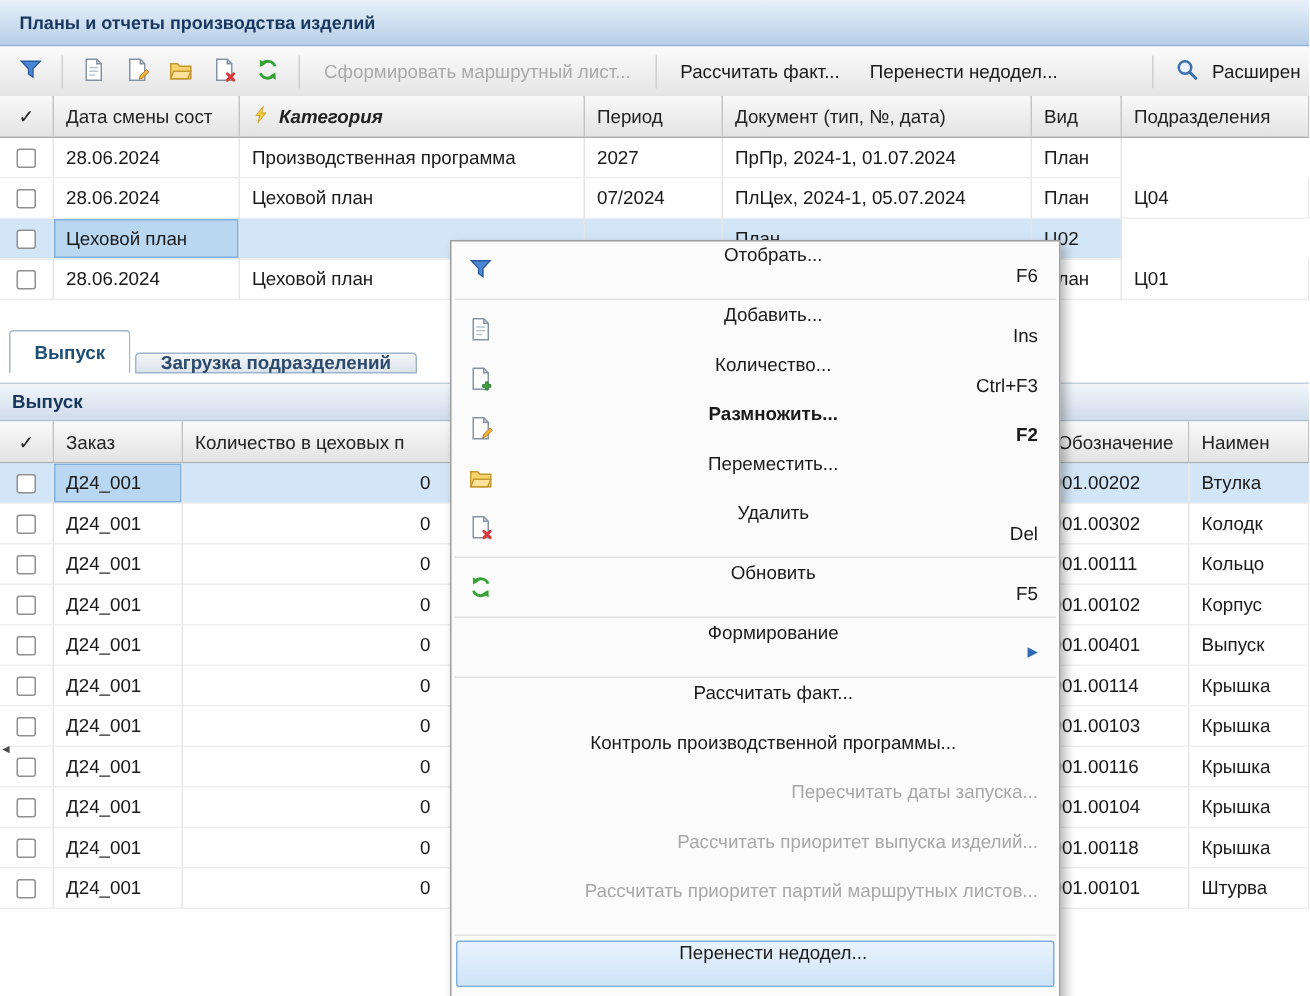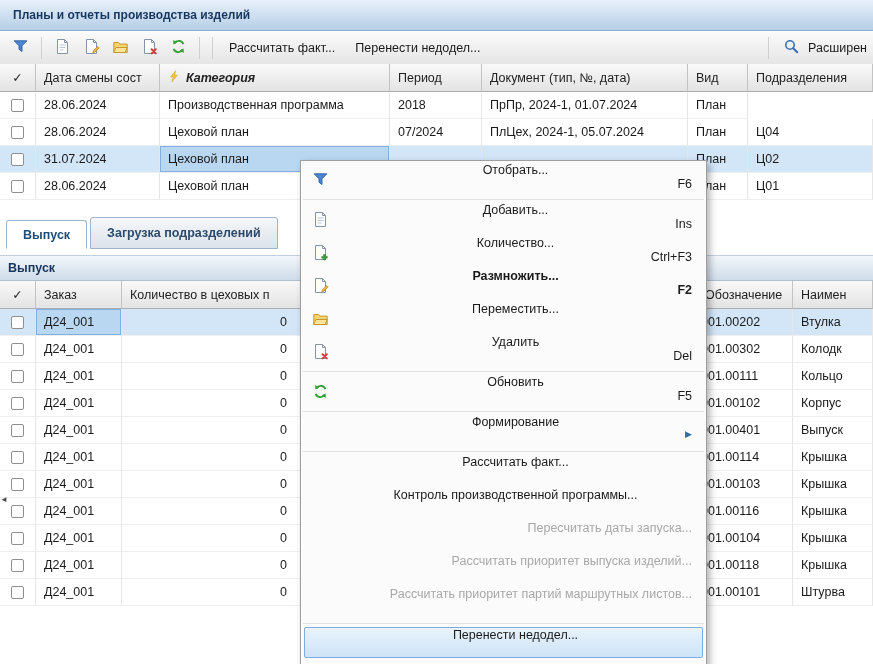--- a/index.html
+++ b/index.html
@@ -39,21 +39,21 @@
   .c.desig{padding:0 4px;}
   .cb{width:13px;height:13px;border:1px solid #8f8f8f;background:#fff;border-radius:2px;box-sizing:border-box;}
   .row.sel .c{background:#d3e6f8;}
   .row .c.focus{background:#b9d7f1;box-shadow:inset 0 0 0 1px #7fb0e0;}
 
   .t1{position:absolute;top:64px;left:0;width:873px;}
   .t2{position:absolute;top:281px;left:0;width:873px;}
 
   
   .tabs{position:absolute;top:220px;left:6px;height:29px;display:flex;gap:3px;align-items:flex-end;}
-  .tab{height:32px;padding:0 16px;display:flex;align-items:center;border:1px solid #9db4cc;
+  .tab{height:14px;padding:0 16px;display:flex;align-items:center;border:1px solid #9db4cc;
     border-radius:3px 3px 0 0;background:linear-gradient(#f5f7fa,#dce3eb);
     color:#2c4a6b;font-weight:bold;white-space:nowrap;box-sizing:border-box;}
   .tab.active{background:#fff;color:#1f4e79;height:29px;border-bottom:1px solid #fff;}
 
   
   .band{position:absolute;top:255px;left:0;right:0;height:26px;
     background:linear-gradient(#f2f6fb,#cfdcea);border-top:1px solid #c2d0e0;border-bottom:1px solid #aebfd2;
     display:flex;align-items:center;padding-left:8px;font-weight:bold;color:#17365d;box-sizing:border-box;}
 
   
@@ -119,20 +119,21 @@
     </button>
     <button class="tool-ic">
       <span><svg width="17" height="17" viewBox="0 0 17 17">
             <path d="M13.4 6.1A5.1 5.1 0 0 0 4.3 5.3" fill="none" stroke="#33a133" stroke-width="1.9"></path>
             <polygon points="3.2,1.9 3.4,6.6 7.3,4.4" fill="#33a133"></polygon>
             <path d="M3.6 10.9a5.1 5.1 0 0 0 9.1.8" fill="none" stroke="#33a133" stroke-width="1.9"></path>
             <polygon points="13.8,15.1 13.6,10.4 9.7,12.6" fill="#33a133"></polygon>
           </svg></span>
     </button>
     <div class="vsep"></div>
+    <button class="tbtn disabled">Сформировать маршрутный лист...</button>
     <div class="vsep"></div>
     <button class="tbtn">Рассчитать факт...</button>
     <button class="tbtn">Перенести недодел...</button>
     <div class="tool-right">
       <div class="vsep"></div>
       <span><svg width="17" height="17" viewBox="0 0 17 17">
             <circle cx="7" cy="7" r="4.2" fill="#eaf3fc" stroke="#3a6fb0" stroke-width="1.6"></circle>
             <path d="M10.2 10.2l4 4" stroke="#3a6fb0" stroke-width="2" stroke-linecap="round"></path>
           </svg></span>
       <span>Расширен</span>
@@ -154,40 +155,39 @@
       <div class="hc">Вид</div>
       <div class="hc">Подразделения</div>
     </div>
 
     <div class="g g1 row">
       <div class="c center">
           <span class="cb"></span>
         </div>
       <div class="c">28.06.2024</div>
       <div class="c">Производственная программа</div>
-      <div class="c">2018</div>
+      <div class="c">2027</div>
       <div class="c">ПрПр, 2024-1, 01.07.2024</div>
       <div class="c">План</div>
     </div>
     <div class="g g1 row">
       <div class="c center">
           <span class="cb"></span>
         </div>
       <div class="c">28.06.2024</div>
       <div class="c">Цеховой план</div>
       <div class="c">07/2024</div>
       <div class="c">ПлЦех, 2024-1, 05.07.2024</div>
       <div class="c">План</div>
       <div class="c">Ц04</div>
     </div>
     <div class="g g1 row sel">
       <div class="c center">
           <span class="cb"></span>
         </div>
-      <div class="c">31.07.2024</div>
       <div class="c focus">Цеховой план</div>
       <div class="c"></div>
       <div class="c"></div>
       <div class="c">План</div>
       <div class="c">Ц02</div>
     </div>
     <div class="g g1 row">
       <div class="c center">
           <span class="cb"></span>
         </div>

